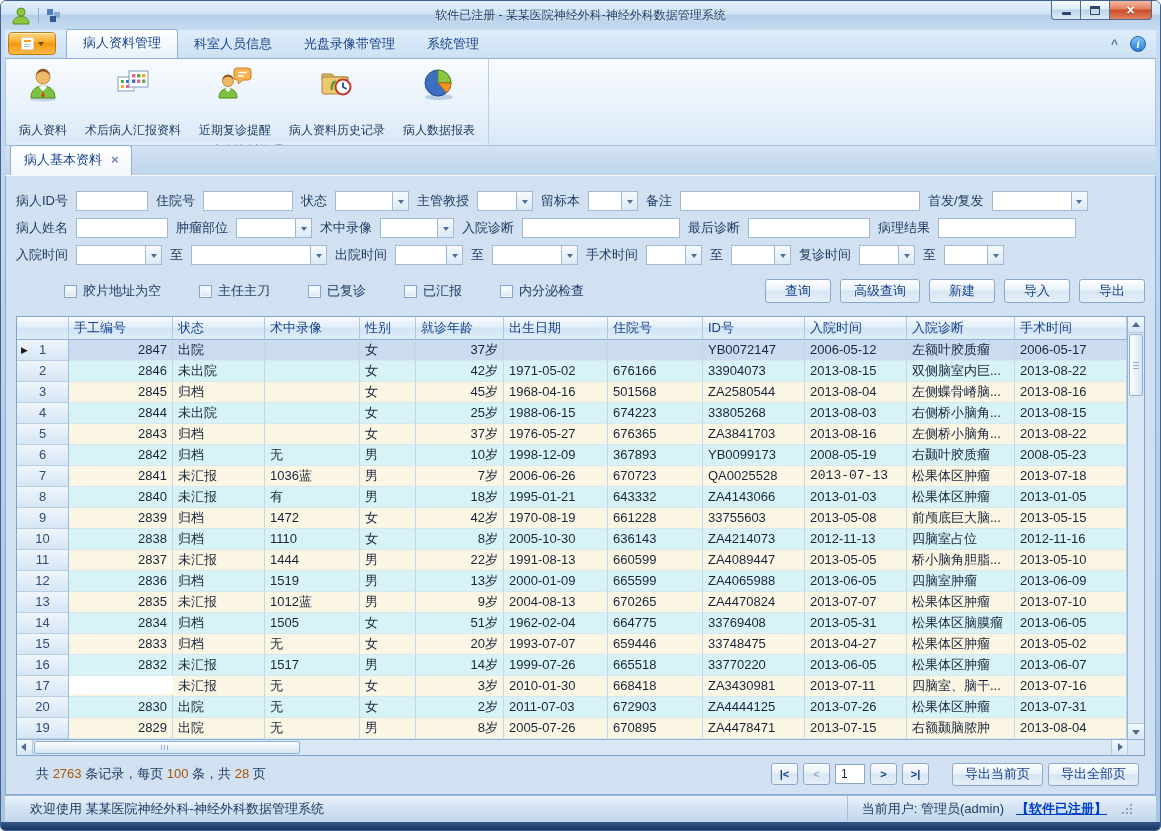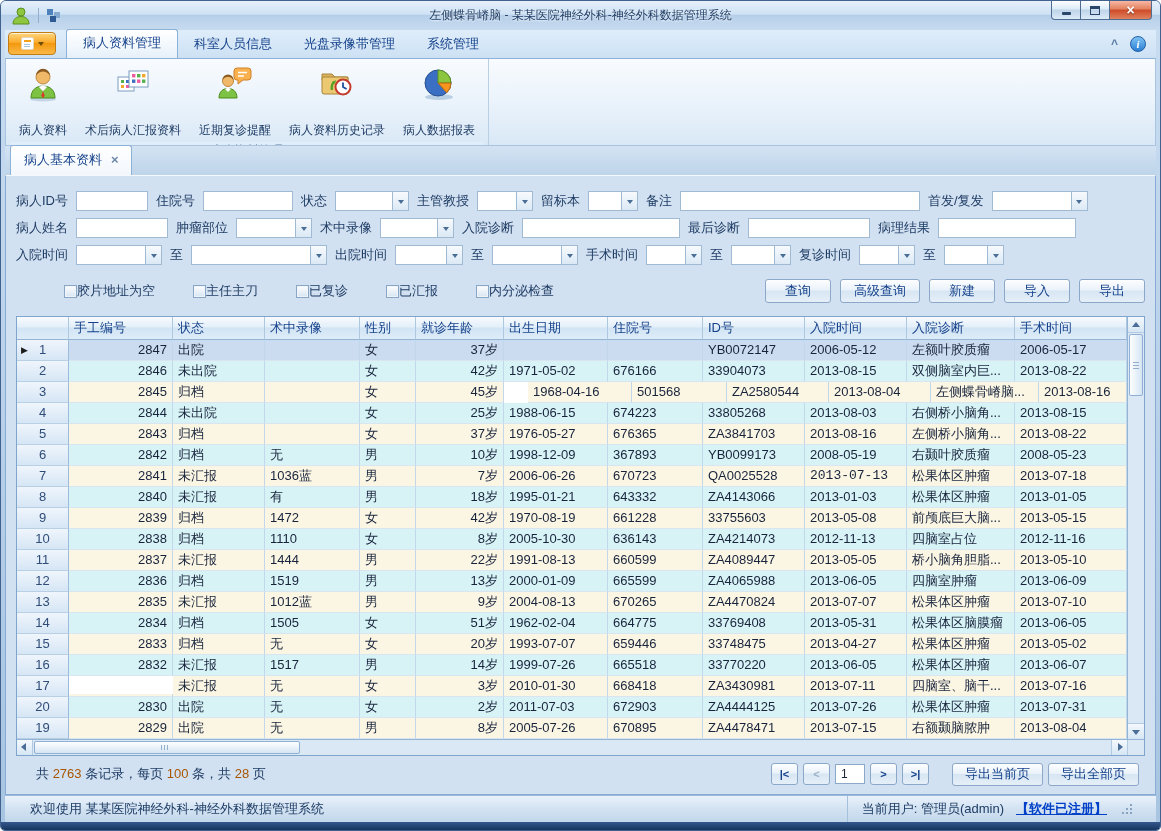--- a/index.html
+++ b/index.html
@@ -61,21 +61,21 @@
 .filters{margin-top:12px;display:flex;flex-direction:column;gap:5px}
 .frow{display:flex;align-items:center;height:22px;gap:8px}
 .flab{font-size:13px;color:#1e3c64;white-space:nowrap}
 .fin,.fcb{height:20px;flex:none;background:#fff;border:1px solid #a0bad4;position:relative}
 .fcb .carr{position:absolute;right:0;top:0;bottom:0;width:16px;background:linear-gradient(180deg,#f7fafd,#dbe9f5);border-left:1px solid #a0bad4;display:flex;align-items:flex-start;justify-content:center}
 .carr::after{content:"";width:0;height:0;border:3.5px solid transparent;border-top:4.5px solid #4a6e96;margin-top:8px}
 
 
 .checkrow{margin-top:12px;flex:none;display:flex;align-items:center;height:26px}
 .cbgroup{display:flex;gap:38px;margin-left:48px}
-.cbi{display:flex;align-items:center;font-size:13px;color:#1e3c64;white-space:nowrap}
+.cbi{display:flex;align-items:center;gap:6px;font-size:13px;color:#1e3c64;white-space:nowrap}
 .cbb{width:13px;height:13px;flex:none;border:1px solid #88a6c6;background:linear-gradient(180deg,#fefefe,#d7e5f2);box-shadow:inset 0 0 0 1px #eef4fa}
 .abgroup{margin-left:auto;display:flex;gap:9px}
 .abtn{min-width:66px;height:24px;padding:0 13px;font-size:13px;color:#15428b;border:1px solid #8ca8c8;border-radius:3px;background:linear-gradient(180deg,#fdfeff,#eaf2fa 45%,#d7e6f3 50%,#e5eff8);font-family:inherit}
 
 
 .grid{margin-top:12px;flex:none;border:1px solid #7fa5cc;background:#fff;display:flex;flex-direction:column}
 .gridtop{display:flex}
 .gridmain{flex:1;min-width:0}
 .ghead{display:flex;height:23px}
 .gh{flex:none;background:linear-gradient(180deg,#f8fbfe,#e3eff9 45%,#d2e4f4 50%,#ddecf8);border-right:1px solid #aec8e0;border-bottom:1px solid #93b4d4;font-size:13px;color:#15428b;padding:0 5px;line-height:22px;white-space:nowrap;overflow:hidden}
@@ -146,21 +146,21 @@
         </svg>
     </span>
     <span class="tb-sep"></span>
     <span class="tb-qa">
       <svg width="15" height="15" viewBox="0 0 15 15">
           <rect x="1" y="1" width="6" height="6" fill="#4f81bd"></rect>
           <rect x="8" y="4" width="6" height="6" fill="#86a9d0"></rect>
           <rect x="4" y="8" width="6" height="6" fill="#2f5a94"></rect>
         </svg>
     </span>
-    <span class="tb-title">左侧蝶骨嵴脑 - 某某医院神经外科-神经外科数据管理系统</span>
+    <span class="tb-title">软件已注册 - 某某医院神经外科-神经外科数据管理系统</span>
     <span class="winbtns">
       <span class="wb min">
           <span class="minbar"></span>
         </span>
       <span class="wb max">
           <span class="maxbox"></span>
         </span>
       <span class="wb close">
           <span>×</span>
         </span>
@@ -438,21 +438,21 @@
                 </div>
                 <div class="grow odd">
                   <div class="gc ghdr">
                     <span class="rnum">3</span>
                   </div>
                   <div class="gc" style="width: 104px; text-align: right;">2845</div>
                   <div class="gc" style="width: 92px;">归档</div>
                   <div class="gc" style="width: 95px;"></div>
                   <div class="gc" style="width: 56px;">女</div>
                   <div class="gc" style="width: 88px; text-align: right;">45岁</div>
-                  <div class="gc" style="width: 104px; margin-left: 24px;">1968-04-16</div>
+                  <div class="gc" style="width: 104px;">1968-04-16</div>
                   <div class="gc" style="width: 95px;">501568</div>
                   <div class="gc" style="width: 102px;">ZA2580544</div>
                   <div class="gc" style="width: 102px;">2013-08-04</div>
                   <div class="gc" style="width: 108px;">左侧蝶骨嵴脑...</div>
                   <div class="gc fill">2013-08-16</div>
                 </div>
                 <div class="grow even">
                   <div class="gc ghdr">
                     <span class="rnum">4</span>
                   </div>

